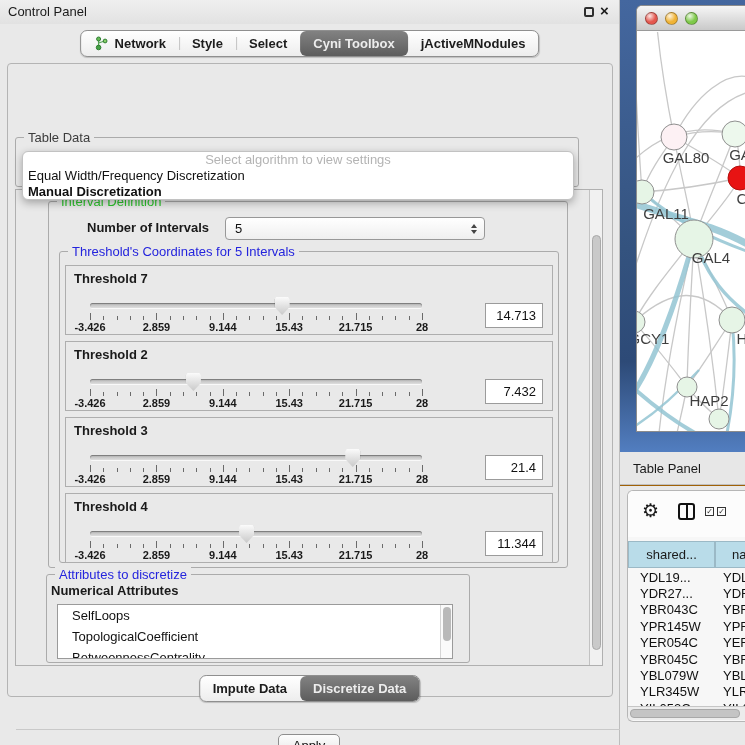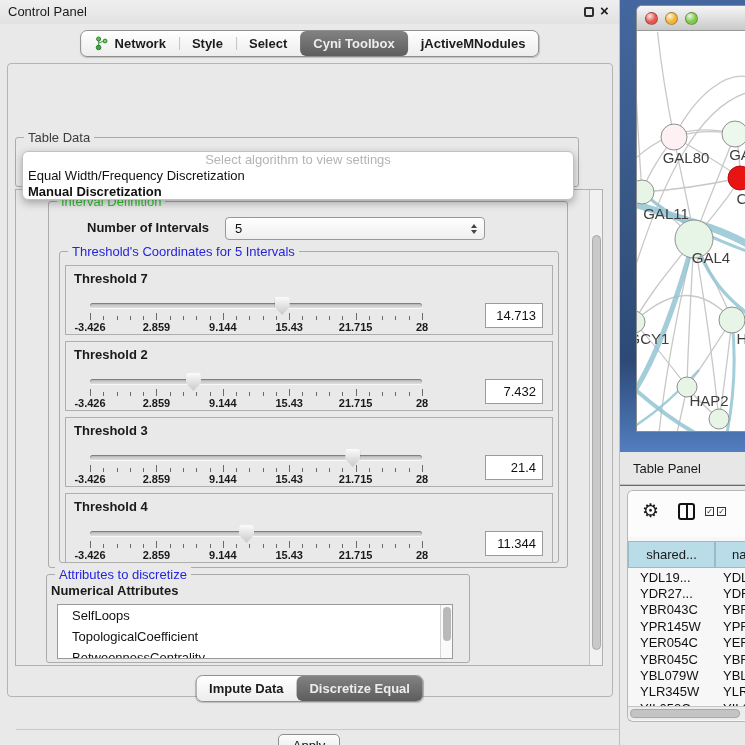--- a/index.html
+++ b/index.html
@@ -384,21 +384,21 @@
       <div class="outer-sep"></div>
       <button class="apply-btn">Apply</button>
     </div>
 
     <div class="bottom-tabs">
       <div class="tabgroup" id="bottom-tabs">
           <div class="tab">
             <span>Impute Data</span>
           </div>
           <div class="tab selected">
-            <span>Discretize Equal</span>
+            <span>Discretize Data</span>
           </div>
         </div>
     </div>
   </section>
 
   <section class="right-panel">
 
     <div class="desktop">
       <div class="net-window">
         <div class="net-titlebar">

